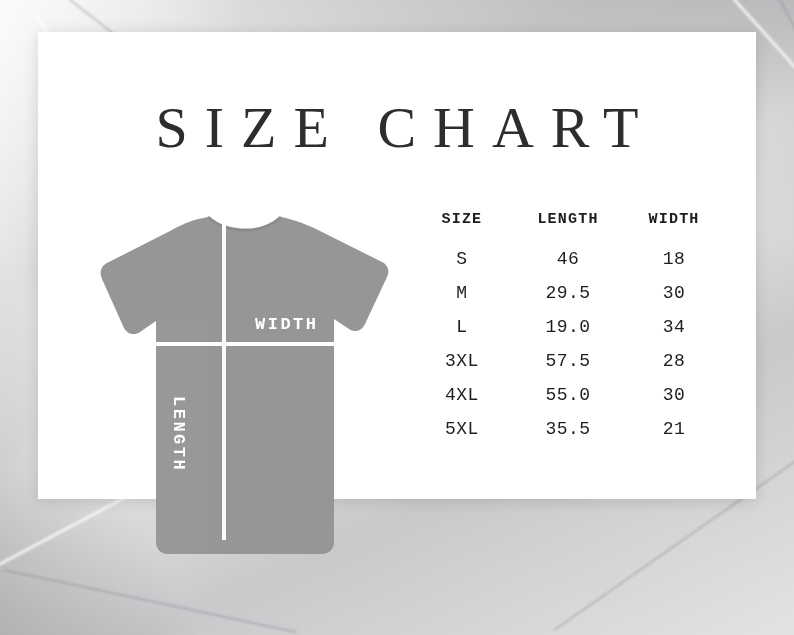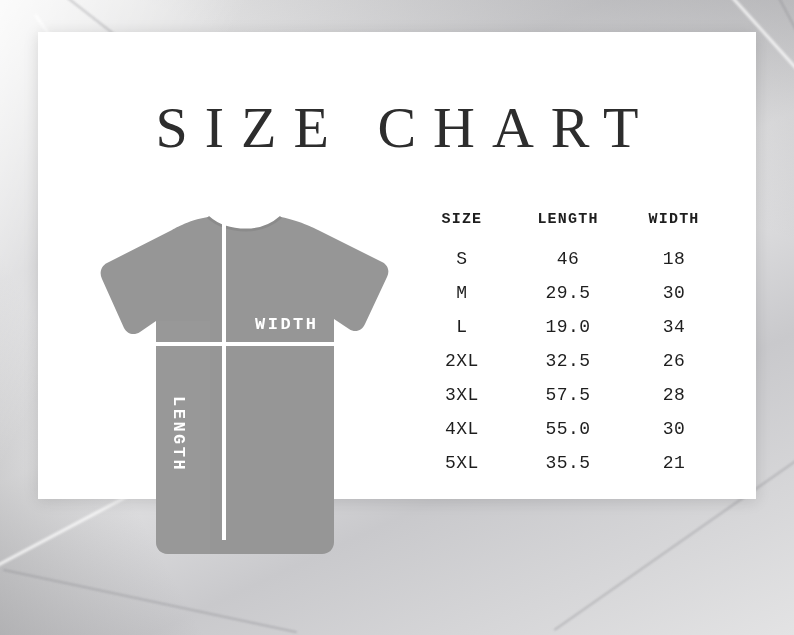--- a/index.html
+++ b/index.html
@@ -210,25 +210,20 @@
         <td>M</td>
         <td>29.5</td>
         <td>30</td>
       </tr>
       <tr>
         <td>L</td>
         <td>19.0</td>
         <td>34</td>
       </tr>
       <tr>
-        <td>2XL</td>
-        <td>32.5</td>
-        <td>26</td>
-      </tr>
-      <tr>
         <td>3XL</td>
         <td>57.5</td>
         <td>28</td>
       </tr>
       <tr>
         <td>4XL</td>
         <td>55.0</td>
         <td>30</td>
       </tr>
       <tr>

